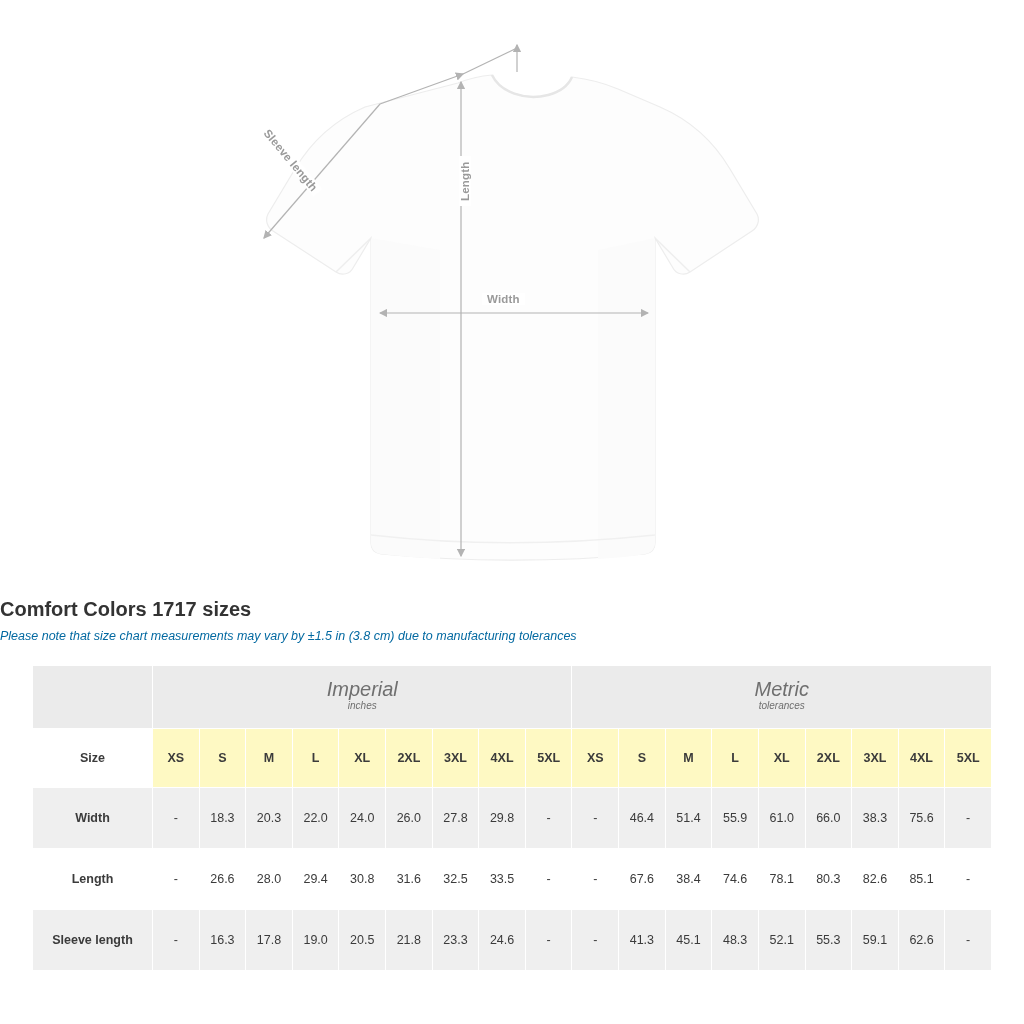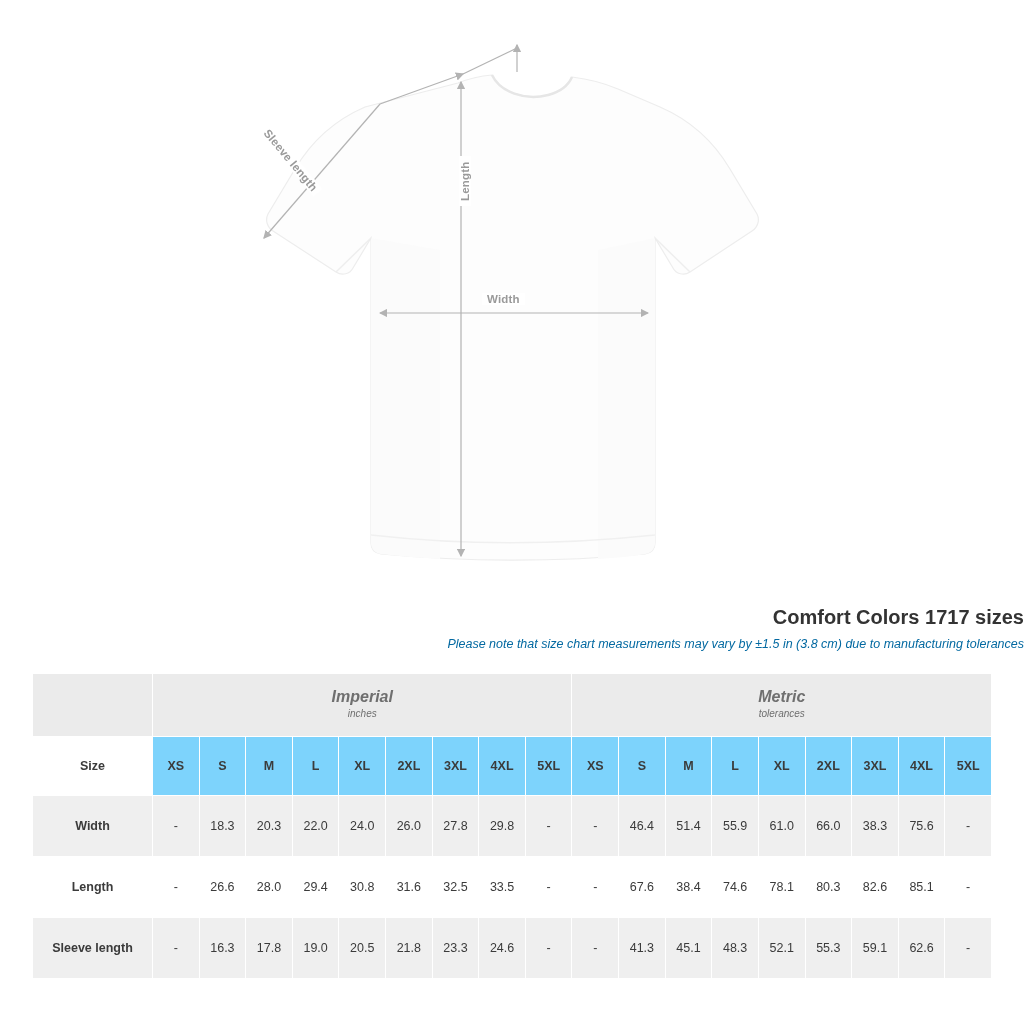--- a/index.html
+++ b/index.html
@@ -54,22 +54,22 @@
     left: 268px;
     top: 124px;
     transform: rotate(50deg);
     transform-origin: left top;
     background: #ffffff;
     padding: 0 4px;
   }
 
   
   .title-block {
-    text-align: right;
-    margin-top: 16px;
+    text-align: left;
+    margin-top: 8px;
   }
   .chart-title {
     font-size: 20px;
     font-weight: bold;
     color: #333333;
     margin: 0 0 8px 0;
   }
   .chart-note {
     font-size: 12.5px;
     font-style: italic;
@@ -91,34 +91,34 @@
     text-align: center;
     font-size: 12.5px;
     color: #3b3b3b;
   }
   .unit-head td {
     background: #ebebeb;
     height: 62px;
     padding: 0;
   }
   .unit-name {
-    font-size: 16px;
+    font-size: 20px;
     font-style: italic;
-    font-weight: bold;
+    font-weight: normal;
     color: #6f6f6f;
     line-height: 18px;
   }
   .unit-sub {
     font-size: 10px;
     font-style: italic;
     color: #6f6f6f;
     line-height: 16px;
   }
   .head-row td {
-    background: #7dd3fc;
+    background: #fef9c3;
     height: 56px;
     font-weight: bold;
     font-size: 13px;
     color: #3b3b3b;
   }
   .head-row td.corner {
     background: #ffffff;
     margin-top: 28px;
   }
   .row-shaded td {

